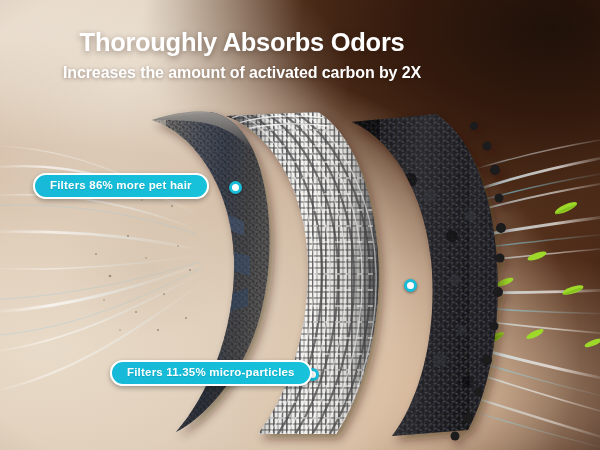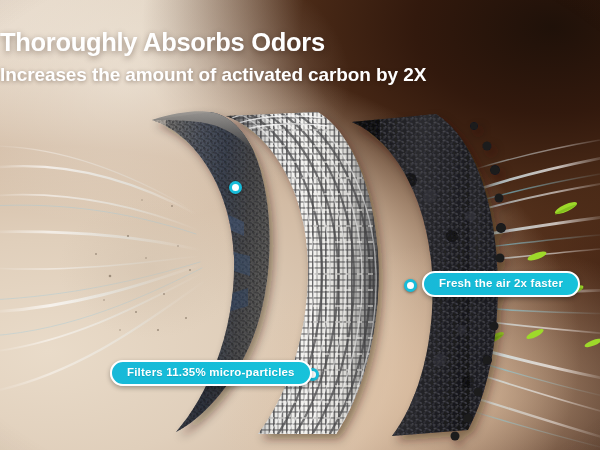--- a/index.html
+++ b/index.html
@@ -53,27 +53,27 @@
   .dot{
     position:absolute;width:13px;height:13px;border-radius:50%;
     background:#ffffff;border:3.2px solid #18bcd9;
     box-shadow:0 1px 3px rgba(0,0,0,.45);
   }
   #dot-pet{left:229px;top:181px;}
   #dot-micro{left:306px;top:368px;}
   #dot-fresh{left:404px;top:279px;}
 
   
-  .hd{position:absolute;left:0;width:484px;color:#fff;}
+  .hd{position:absolute;left:0;width:484px;text-align:center;color:#fff;}
   #headline{
     top:28px;font-size:25.5px;font-weight:800;letter-spacing:-.3px;
     text-shadow:0 2px 6px rgba(40,20,8,.42);
   }
   #subhead{
-    top:64px;font-size:19px;font-weight:600;letter-spacing:-.1px;
+    top:64px;font-size:16px;font-weight:600;letter-spacing:-.1px;
     text-shadow:0 1px 4px rgba(40,20,8,.40);
   }
 </style>
 </head>
 <body>
 
 <div id="stage">
 
   <div class="bg bg-base"></div>
   <div class="bg bg-warm"></div>
@@ -414,20 +414,20 @@
 
   <div class="bg bg-vig"></div>
 
   <div class="hd" id="headline">Thoroughly Absorbs Odors</div>
   <div class="hd" id="subhead">Increases the amount of activated carbon by 2X</div>
 
   <div class="dot" id="dot-pet"></div>
   <div class="dot" id="dot-micro"></div>
   <div class="dot" id="dot-fresh"></div>
 
+  <div class="badge" id="badge-pet">
+    <span>Filters 86% more pet hair</span>
+  </div>
   <div class="badge" id="badge-micro">
     <span>Filters 11.35% micro-particles</span>
   </div>
-  <div class="badge" id="badge-fresh">
-    <span>Fresh the air 2x faster</span>
-  </div>
 
 </div>
 
 </body></html>

